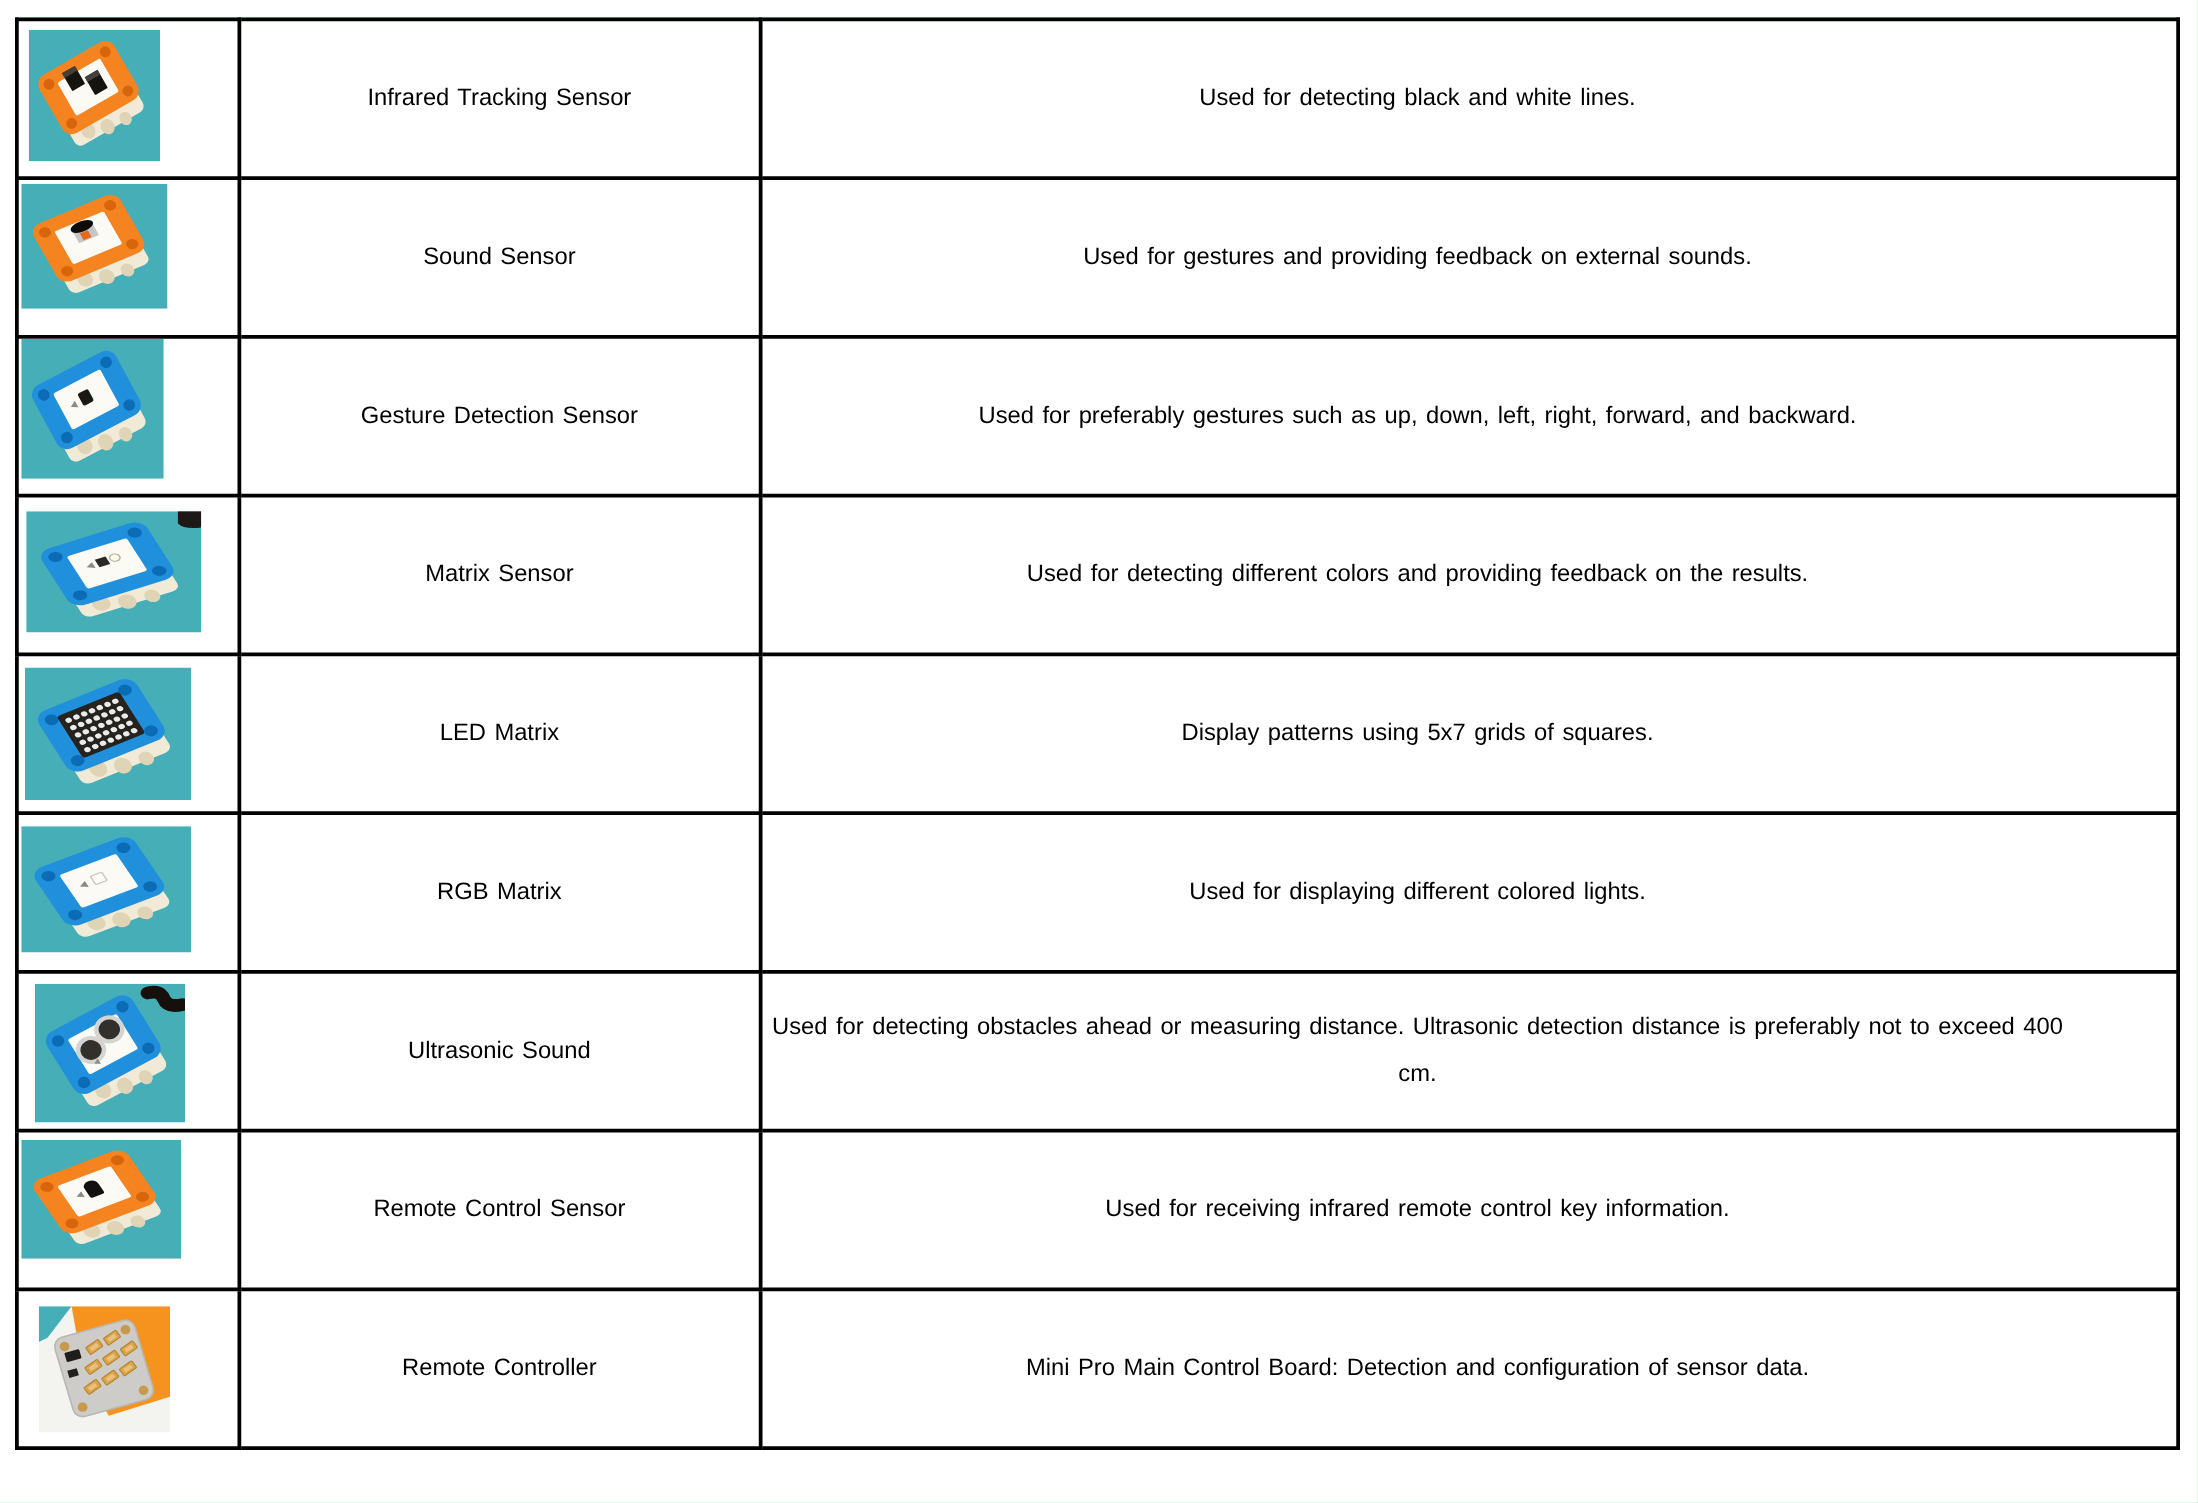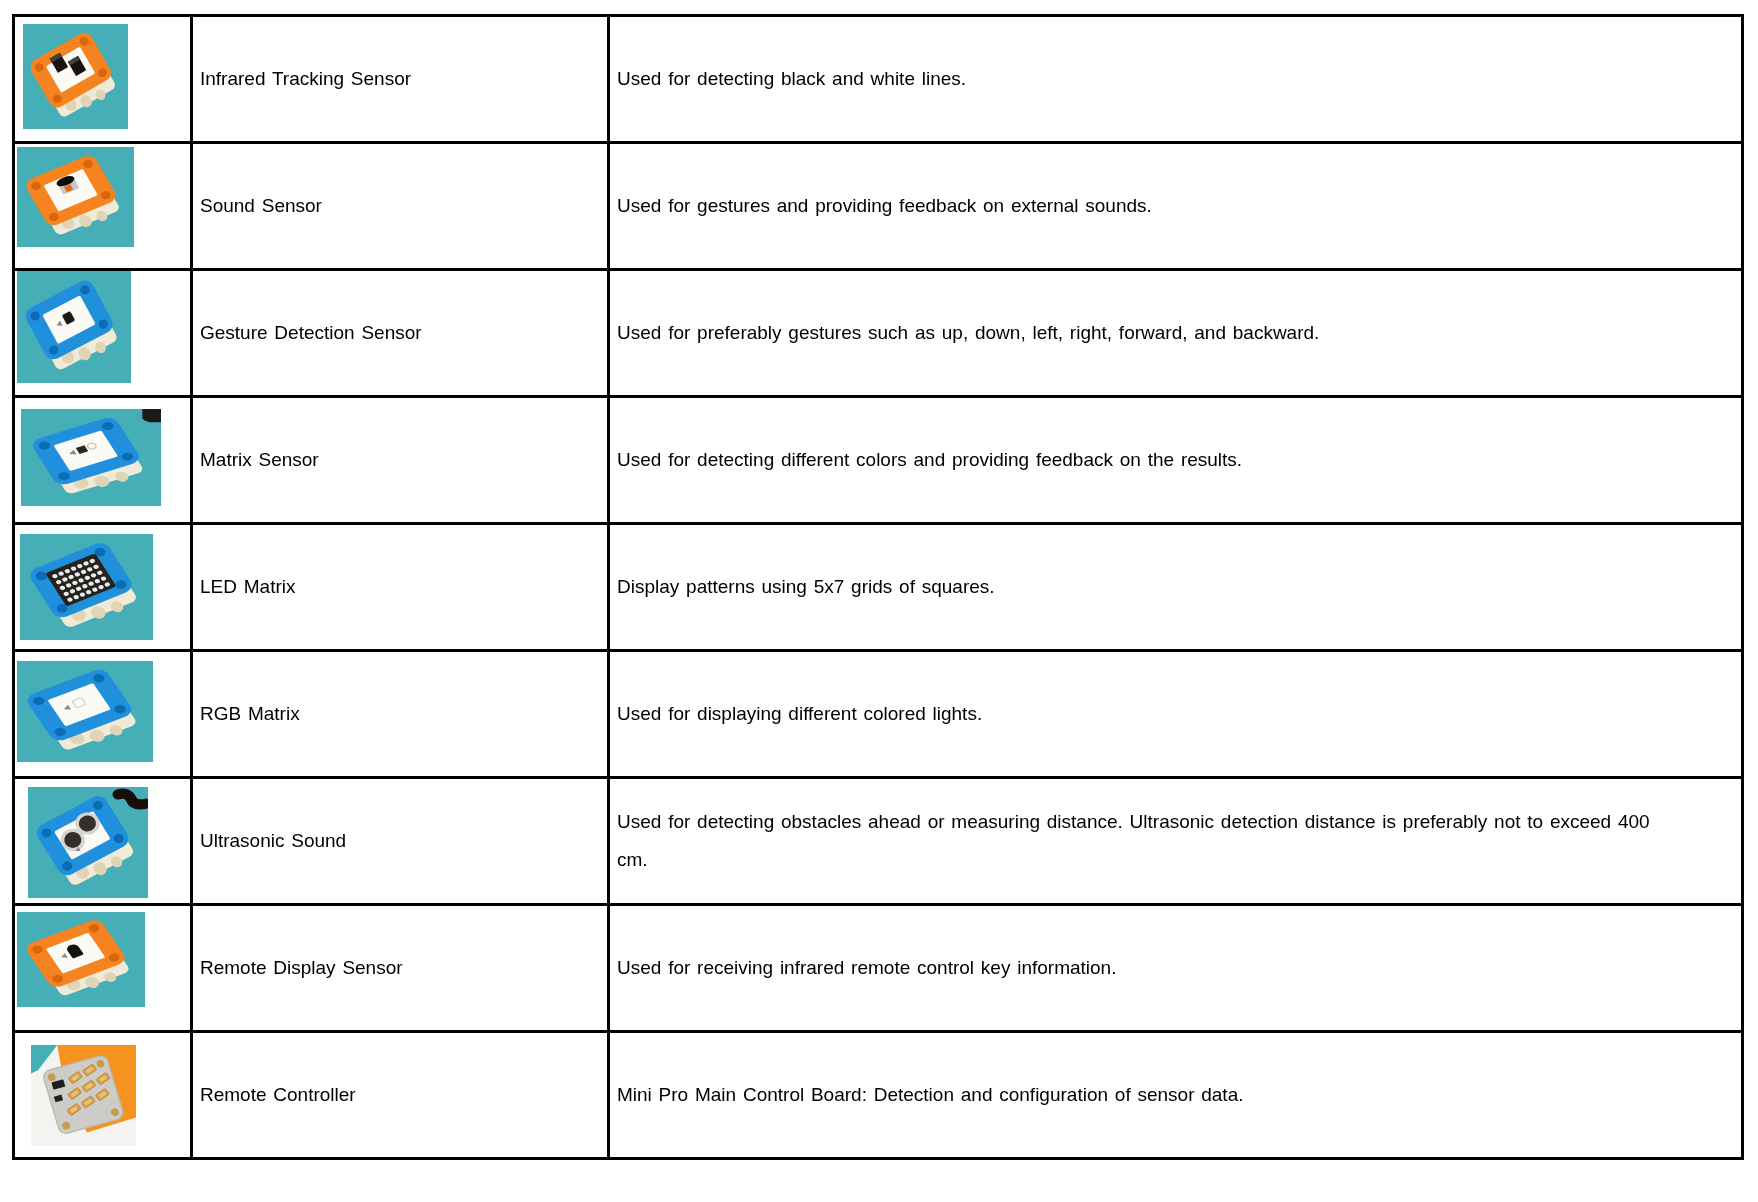--- a/index.html
+++ b/index.html
@@ -1,19 +1,19 @@
 <!DOCTYPE html>
 <html><head>
 <meta charset="utf-8">
 <style>
   html,body{margin:0;padding:0;background:#ffffff;}
   body{width:1758px;height:1202px;overflow:hidden;
        font-family:"Liberation Sans",sans-serif;}
   table.sensors{border-collapse:collapse;table-layout:fixed;
-       width:1729px;margin:14px 0 0 12px;background:#86efac;}
+       width:1729px;margin:14px 0 0 12px;background:#86efac;text-align:center;}
   col.c1{width:178px;} col.c2{width:417px;} col.c3{width:1134px;}
   td{border:3px solid #000;vertical-align:middle;color:#000;
      font-size:19px;line-height:1.55;word-spacing:1.5px;background:#fff;}
   tr{height:127px;}
   td.photo-cell{padding:0;vertical-align:top;}
   td.name-cell{padding:2px 8px 2px 7px;}
   td.desc-cell{padding:2px 90px 2px 7px;line-height:2.0;}
   .photo{display:block;}
   .photo svg{display:block;width:100%;height:100%;}
 </style>
@@ -279,21 +279,21 @@
       <rect x="35" y="28" width="50" height="39" rx="2" fill="#fbfaf5"></rect>
 
       <path d="M44,46 l6,-3.5 v7 z" fill="#8a8a86"></path>
       <rect x="54" y="40" width="13" height="13" rx="2" fill="#121010"></rect>
       <path d="M54,41 a6.5,6 0 0 1 13,0 z" fill="#121010"></path>
     </g>
 
   </svg>
           </div>
     </td>
-    <td class="name-cell">Remote Display Sensor</td>
+    <td class="name-cell">Remote Control Sensor</td>
     <td class="desc-cell">Used for receiving infrared remote control key information.</td>
   </tr>
 
   <tr>
     <td class="photo-cell">
       <div class="photo" style="width: 105px; height: 101px; margin: 12px 0px 0px 16px;">
             <svg viewBox="0 0 120 120" preserveAspectRatio="none" xmlns="http://www.w3.org/2000/svg">
     <rect width="120" height="120" fill="#f3f3f0"></rect>
     <polygon points="30,0 120,0 120,86 64,104 40,58" fill="#f6921e"></polygon>
     <polygon points="0,0 30,0 8,30 0,34" fill="#46aeb7"></polygon>

